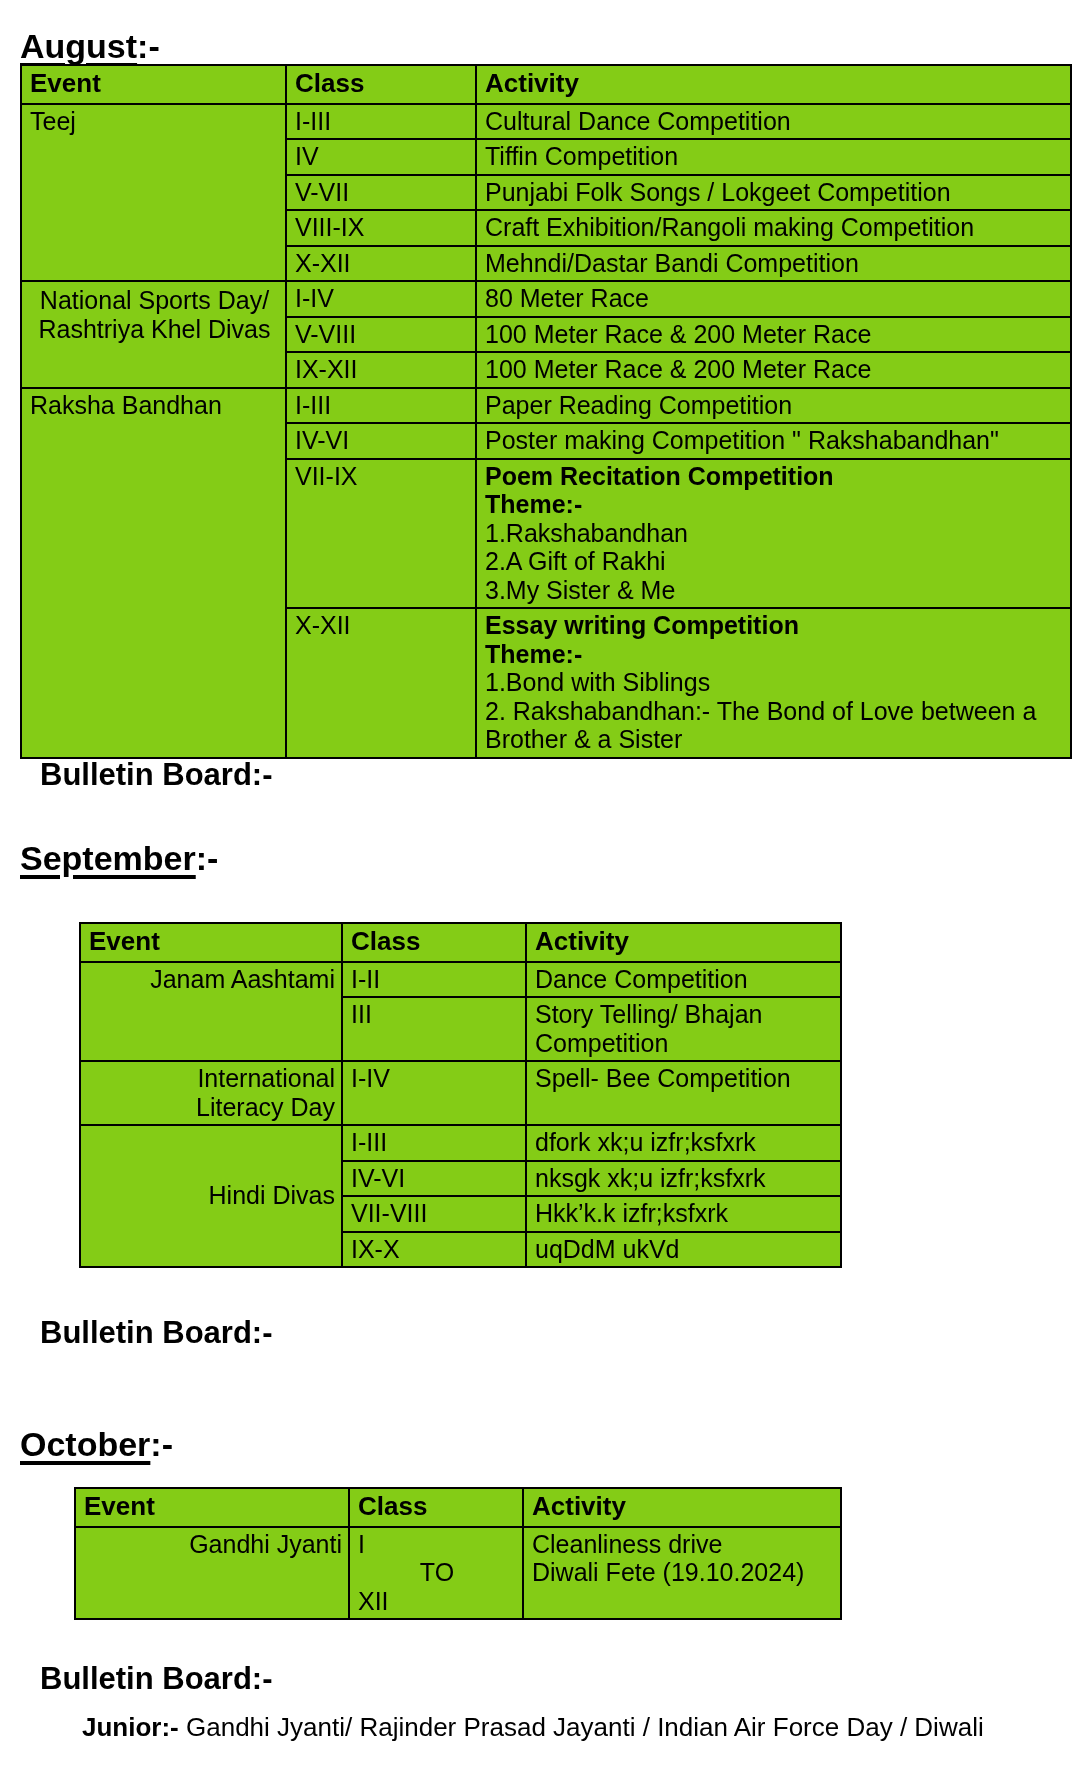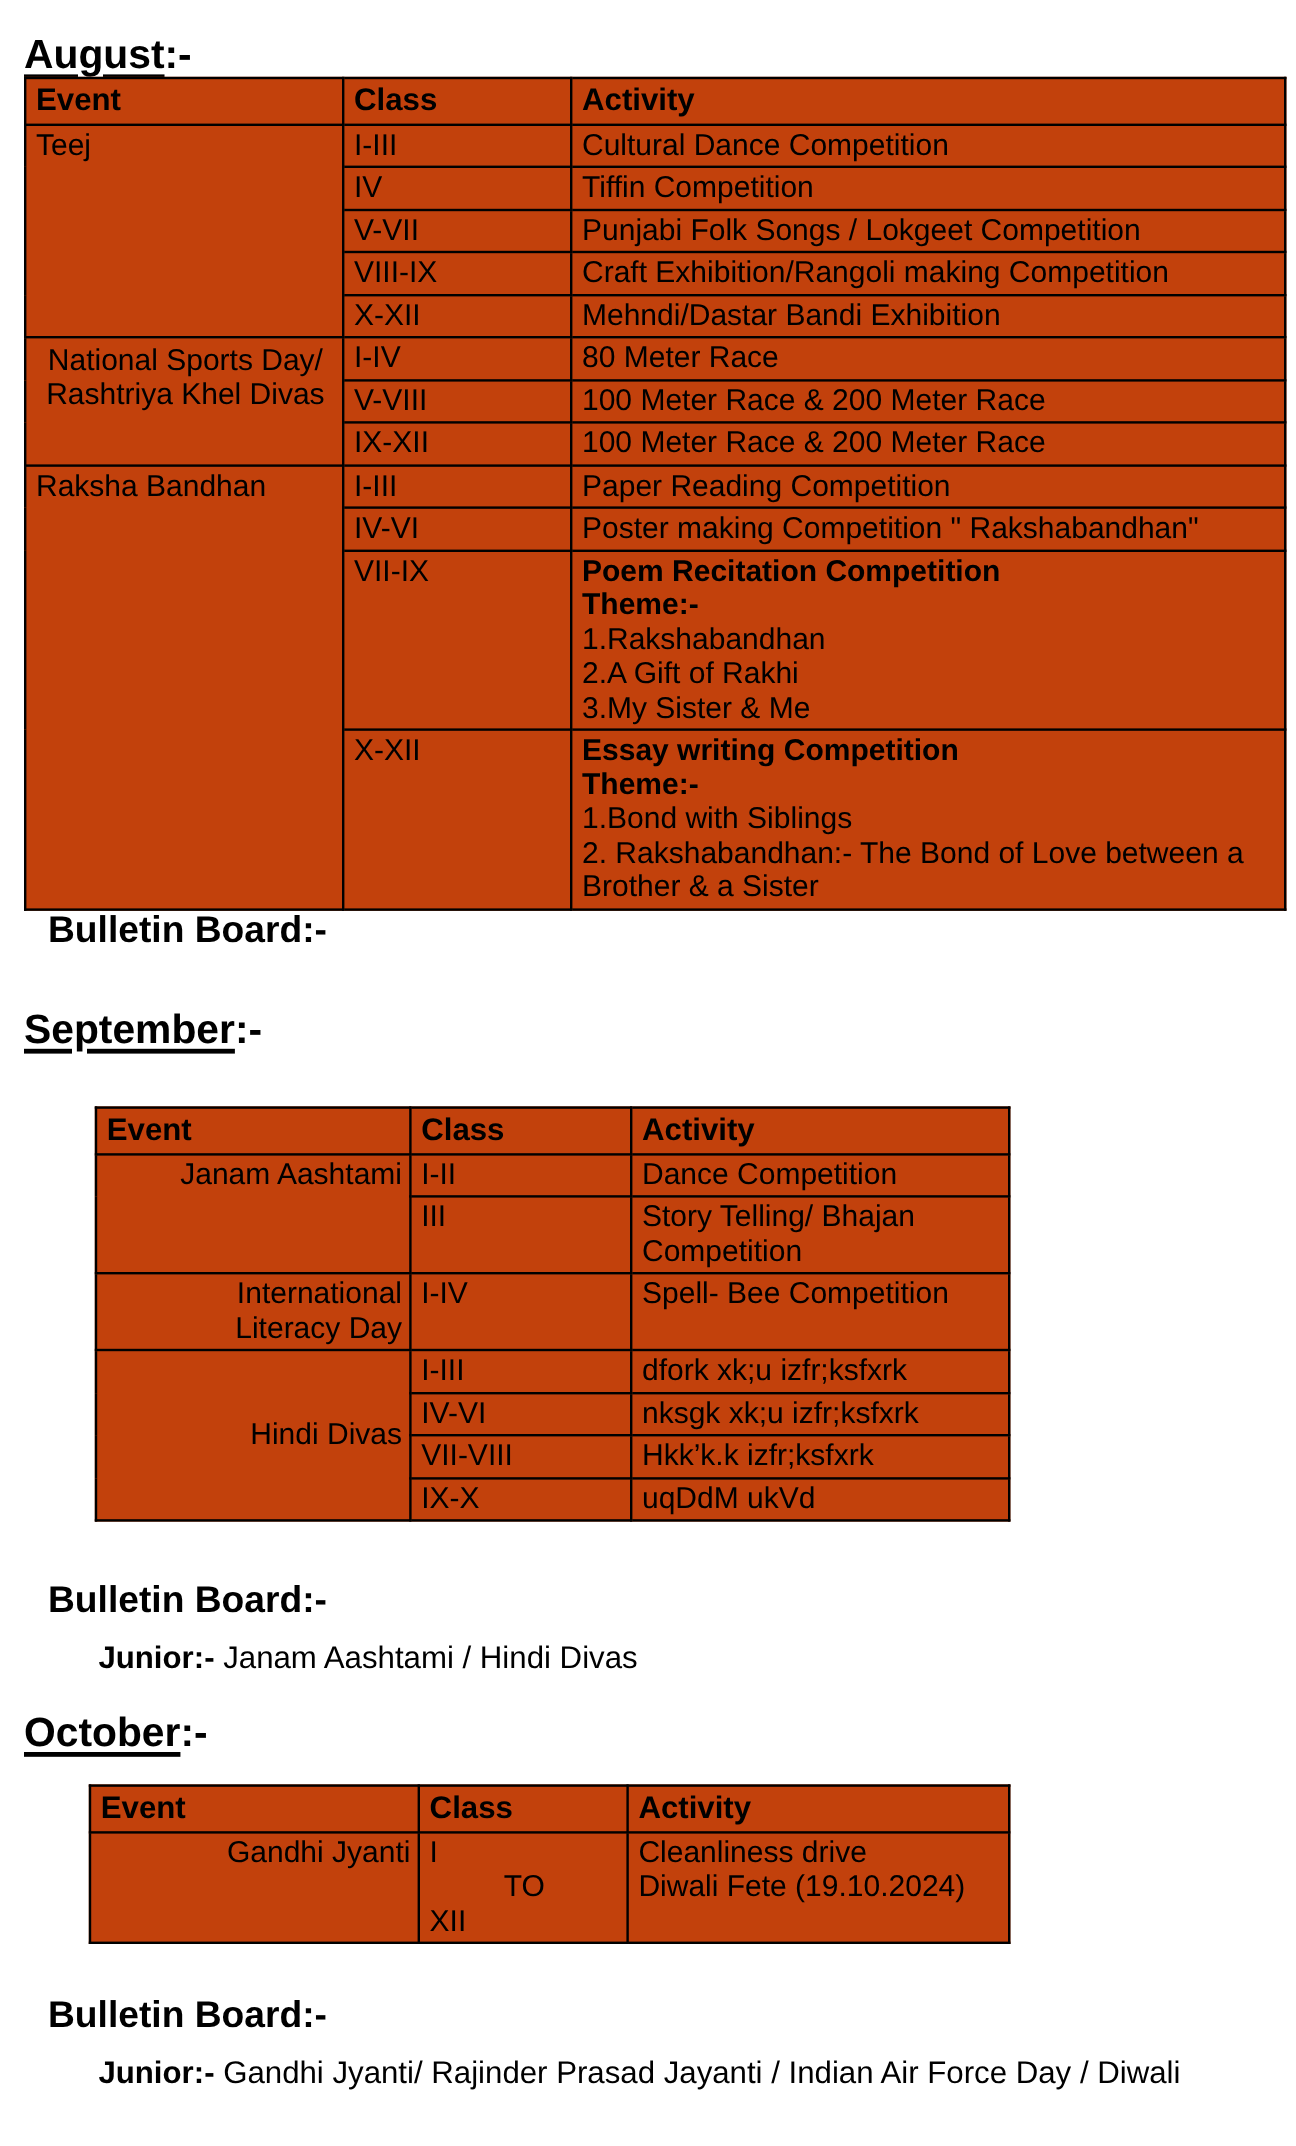--- a/index.html
+++ b/index.html
@@ -35,21 +35,21 @@
     text-decoration: underline;
     text-decoration-thickness: 4px;
     text-underline-offset: 5px;
   }
 
   
   table.sched {
     position: absolute;
     border-collapse: collapse;
     table-layout: fixed;
-    background: #c2410c;
+    background: #84cc16;
   }
   table.sched td, table.sched th {
     border: 2px solid #000000;
     vertical-align: top;
     padding: 2px 6px 3px 8px;
     font-size: 25px;
     line-height: 1.14;
     font-weight: normal;
     text-align: left;
   }
@@ -140,21 +140,21 @@
       <tr>
         <td>V-VII</td>
         <td>Punjabi Folk Songs / Lokgeet Competition</td>
       </tr>
       <tr>
         <td>VIII-IX</td>
         <td>Craft Exhibition/Rangoli making Competition</td>
       </tr>
       <tr>
         <td>X-XII</td>
-        <td>Mehndi/Dastar Bandi Exhibition</td>
+        <td>Mehndi/Dastar Bandi Competition</td>
       </tr>
 
       <tr>
         <td class="event-cell" rowspan="3" style="vertical-align:top; text-align:center; padding-top:4px;">
           <span class="cell-line">National Sports Day/</span>
           <span class="cell-line">Rashtriya Khel Divas</span>
         </td>
         <td>I-IV</td>
         <td>80 Meter Race</td>
       </tr>
@@ -250,21 +250,20 @@
       </tr>
       <tr>
         <td>IX-X</td>
         <td>uqDdM ukVd</td>
       </tr>
     </tbody>
   </table>
 
   <div class="bb-block" style="left:24px; top:1300px;">
     <p class="bb-title">Bulletin Board:-</p>
-    <p class="bb-junior-row"><span class="bb-junior-label">Junior:-</span><span class="bb-junior-text"> Janam Aashtami / Hindi Divas</span></p>
   </div>
 
   <h1 class="month-heading" style="left:20px; top:1404px;"><span class="mh-word">October</span><span>:-</span></h1>
 
   <table class="sched" style="left:74px; top:1487px; width:766px;">
     <colgroup>
       <col style="width:274px;">
       <col style="width:174px;">
       <col style="width:318px;">
     </colgroup>

